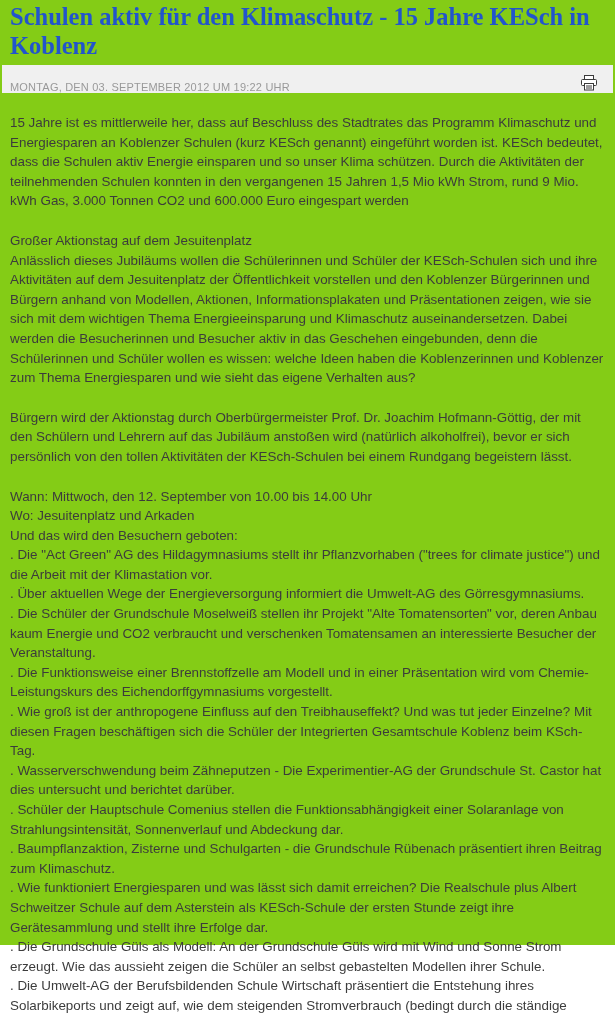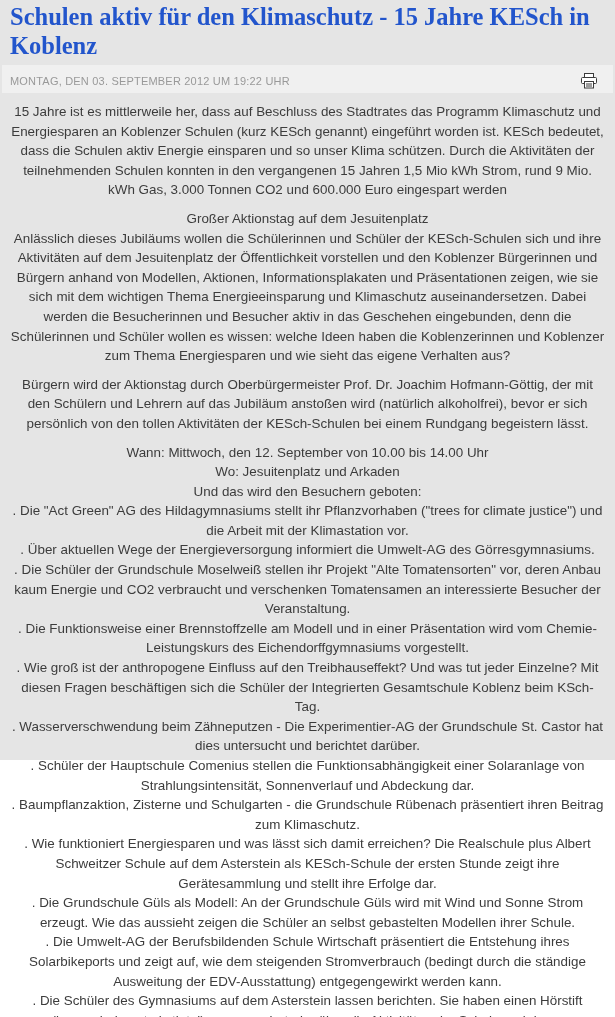--- a/index.html
+++ b/index.html
@@ -8,39 +8,39 @@
     background: #ffffff;
   }
   body {
     width: 615px;
     height: 1017px;
     overflow: hidden;
   }
   .page {
     box-sizing: border-box;
     width: 615px;
-    height: 760px;
+    height: 945px;
     padding: 3px 10px 0 10px;
-    background: #e5e5e5;
+    background: #84cc16;
   }
   .article-title {
     font-family: "Liberation Serif", "DejaVu Serif", serif;
     font-weight: bold;
     font-size: 24.5px;
     line-height: 28.5px;
     color: #2255cc;
     margin: 0;
     letter-spacing: 0;
   }
   .meta-bar {
     margin: 5px -8px 0 -8px;
     height: 28px;
     background: #f0f0f0;
     display: flex;
-    align-items: center;
+    align-items: flex-end;
     justify-content: space-between;
     box-sizing: border-box;
     padding: 4px 14px 0 8px;
   }
   .meta-date {
     font-family: "Liberation Sans", sans-serif;
     font-size: 11px;
     color: #999999;
     letter-spacing: 0.2px;
     text-transform: uppercase;
@@ -57,22 +57,21 @@
     border: 0;
     padding: 0;
   }
   .article-body {
     font-family: "Liberation Sans", sans-serif;
     font-size: 13.4px;
     line-height: 19.6px;
     color: #3c3c3c;
   }
   .article-body p {
-    margin: 9px 0;
-    text-align: center;
+    margin: 20px 0;
   }
 </style>
 </head>
 <body>
 
 <div class="page">
 
   <h1 class="article-title">Schulen aktiv für den Klimaschutz - 15 Jahre KESch in Koblenz</h1>
 
   <div class="meta-bar">

